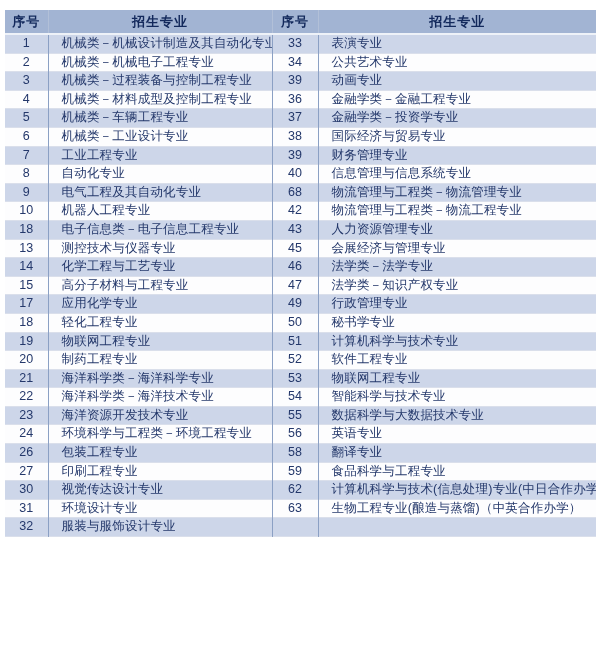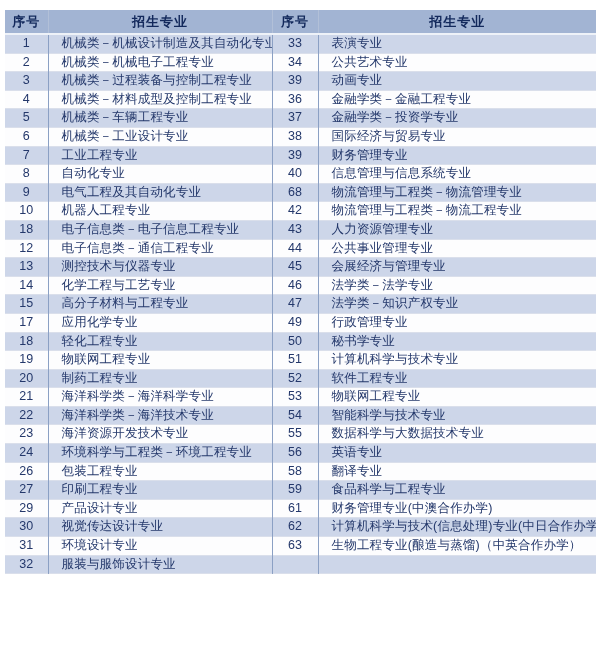--- a/index.html
+++ b/index.html
@@ -146,26 +146,20 @@
     <td class="major">物流管理与工程类－物流工程专业</td>
   </tr>
 
   <tr>
     <td class="num vline">18</td>
     <td class="major vline">电子信息类－电子信息工程专业</td>
     <td class="num vline">43</td>
     <td class="major">人力资源管理专业</td>
   </tr>
 
-  <tr>
-    <td class="num vline">12</td>
-    <td class="major vline">电子信息类－通信工程专业</td>
-    <td class="num vline">44</td>
-    <td class="major">公共事业管理专业</td>
-  </tr>
 
   <tr>
     <td class="num vline">13</td>
     <td class="major vline">测控技术与仪器专业</td>
     <td class="num vline">45</td>
     <td class="major">会展经济与管理专业</td>
   </tr>
 
   <tr>
     <td class="num vline">14</td>
@@ -247,26 +241,20 @@
   </tr>
 
   <tr>
     <td class="num vline">27</td>
     <td class="major vline">印刷工程专业</td>
     <td class="num vline">59</td>
     <td class="major">食品科学与工程专业</td>
   </tr>
 
 
-  <tr>
-    <td class="num vline">29</td>
-    <td class="major vline">产品设计专业</td>
-    <td class="num vline">61</td>
-    <td class="major">财务管理专业(中澳合作办学)</td>
-  </tr>
 
   <tr>
     <td class="num vline">30</td>
     <td class="major vline">视觉传达设计专业</td>
     <td class="num vline">62</td>
     <td class="major">计算机科学与技术(信息处理)专业(中日合作办学)</td>
   </tr>
 
   <tr>
     <td class="num vline">31</td>

